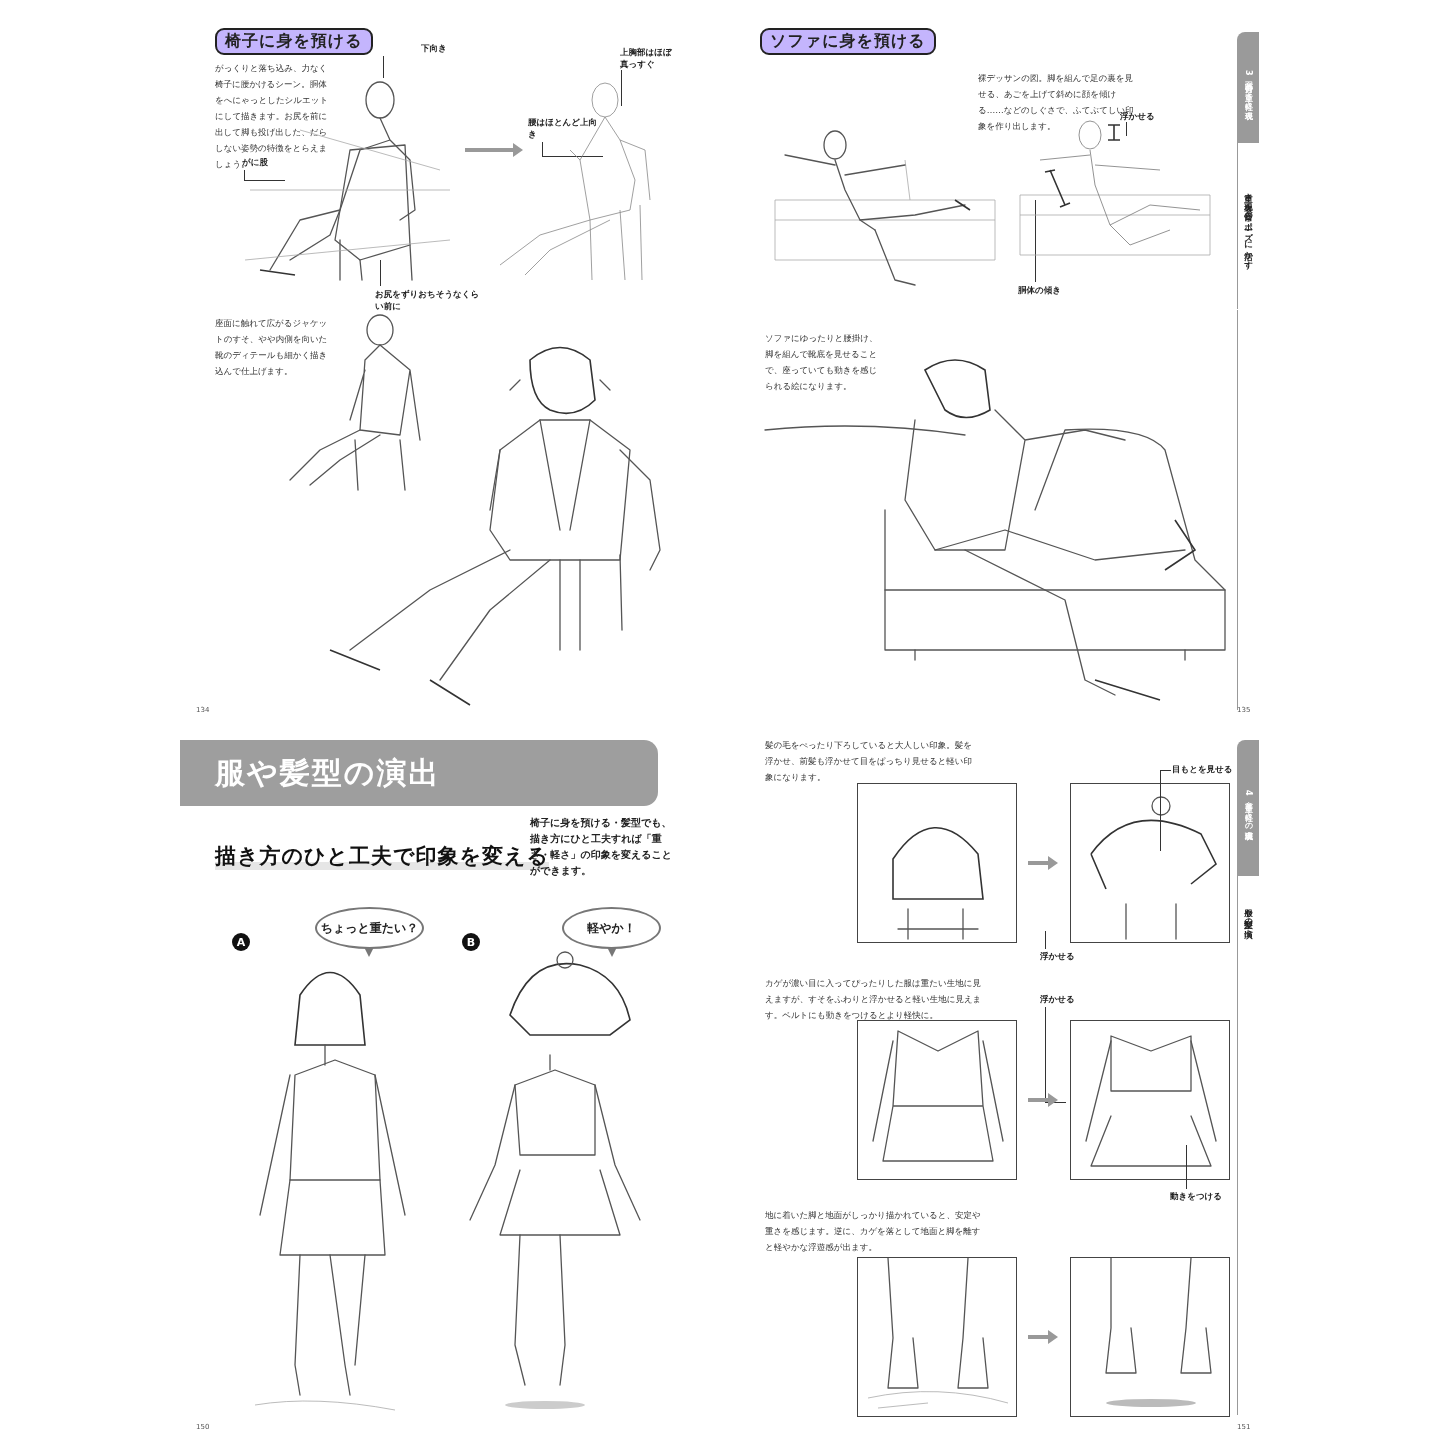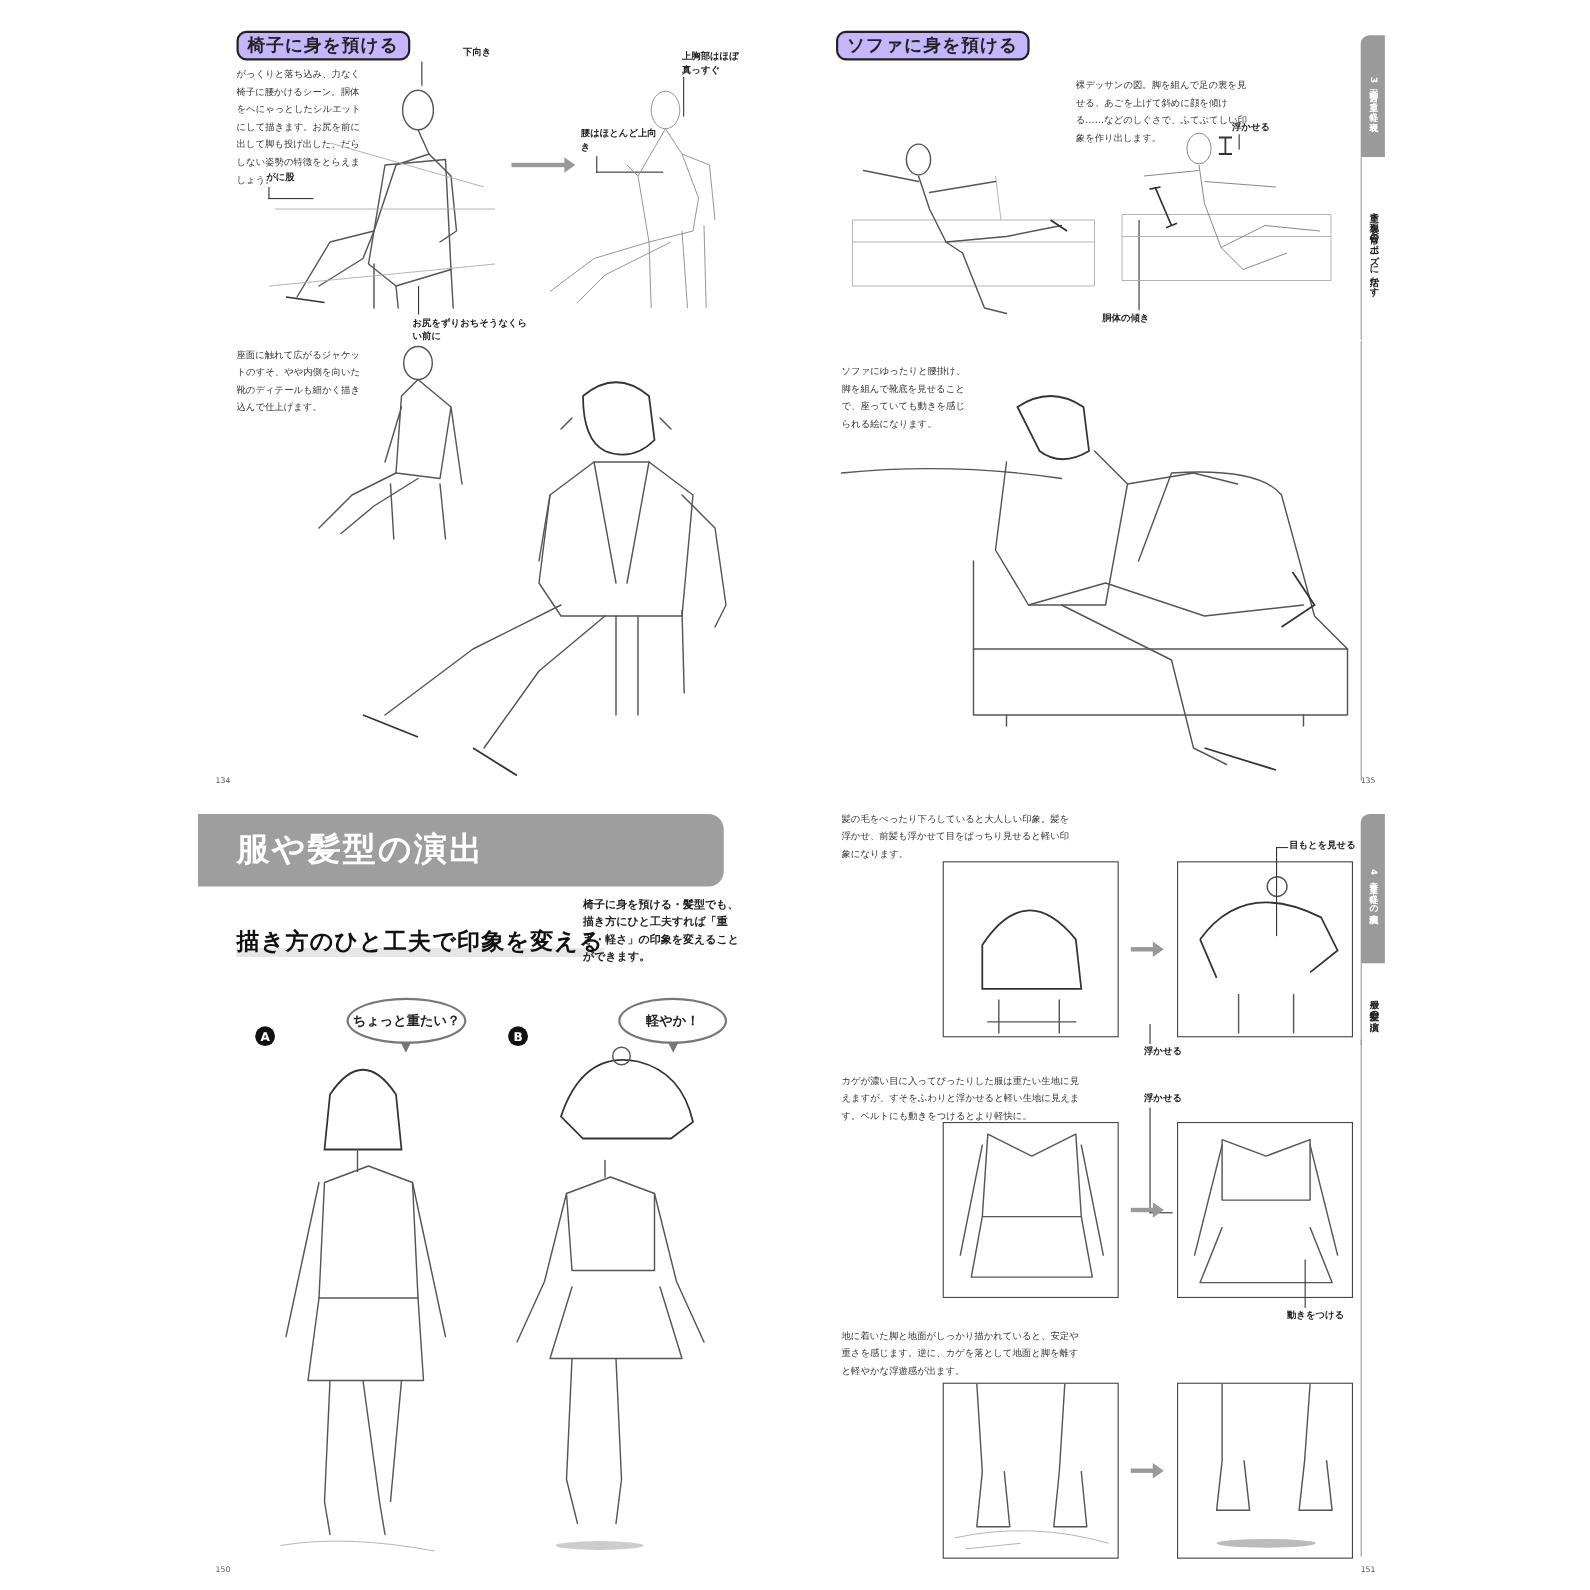--- a/index.html
+++ b/index.html
@@ -86,21 +86,21 @@
 
   <div class="pageno" style="left:16px;top:686px;">134</div>
 </div>
 
 <div class="page" style="left:740px;top:20px;width:530px;height:700px;">
   <div class="pill-title" style="left:20px;top:8px;">ソファに身を預ける</div>
   <div class="para" style="left:238px;top:50px;width:160px;">裸デッサンの図。脚を組んで足の裏を見せる、あごを上げて斜めに顔を傾ける……などのしぐさで、ふてぶてしい印象を作り出します。</div>
 
   <div class="label" style="left:380px;top:90px;">浮かせる</div>
   <div class="leader" style="left:386px;top:102px;height:14px;border-left-width:1px;"></div>
-  <div class="label" style="left:262px;top:264px;">胴体の傾き</div>
+  <div class="label" style="left:278px;top:264px;">胴体の傾き</div>
   <div class="leader" style="left:295px;top:180px;height:82px;border-left-width:1px;"></div>
 
   <svg style="left:25px;top:100px;" width="240" height="170">
     <path class="l" d="M10 80 L230 80 L230 140 L10 140 Z M10 100 L230 100 M140 40 L145 80"></path>
     <ellipse class="s" cx="70" cy="25" rx="11" ry="14"></ellipse>
     <path class="s" d="M70 40 L80 70 L95 100 L110 110 M70 45 L20 35 M80 55 L140 45"></path>
     <path class="s" d="M95 100 L150 95 L200 85 M110 110 L130 160 L150 165"></path>
     <path class="h" d="M190 80 L205 90"></path>
   </svg>
 

